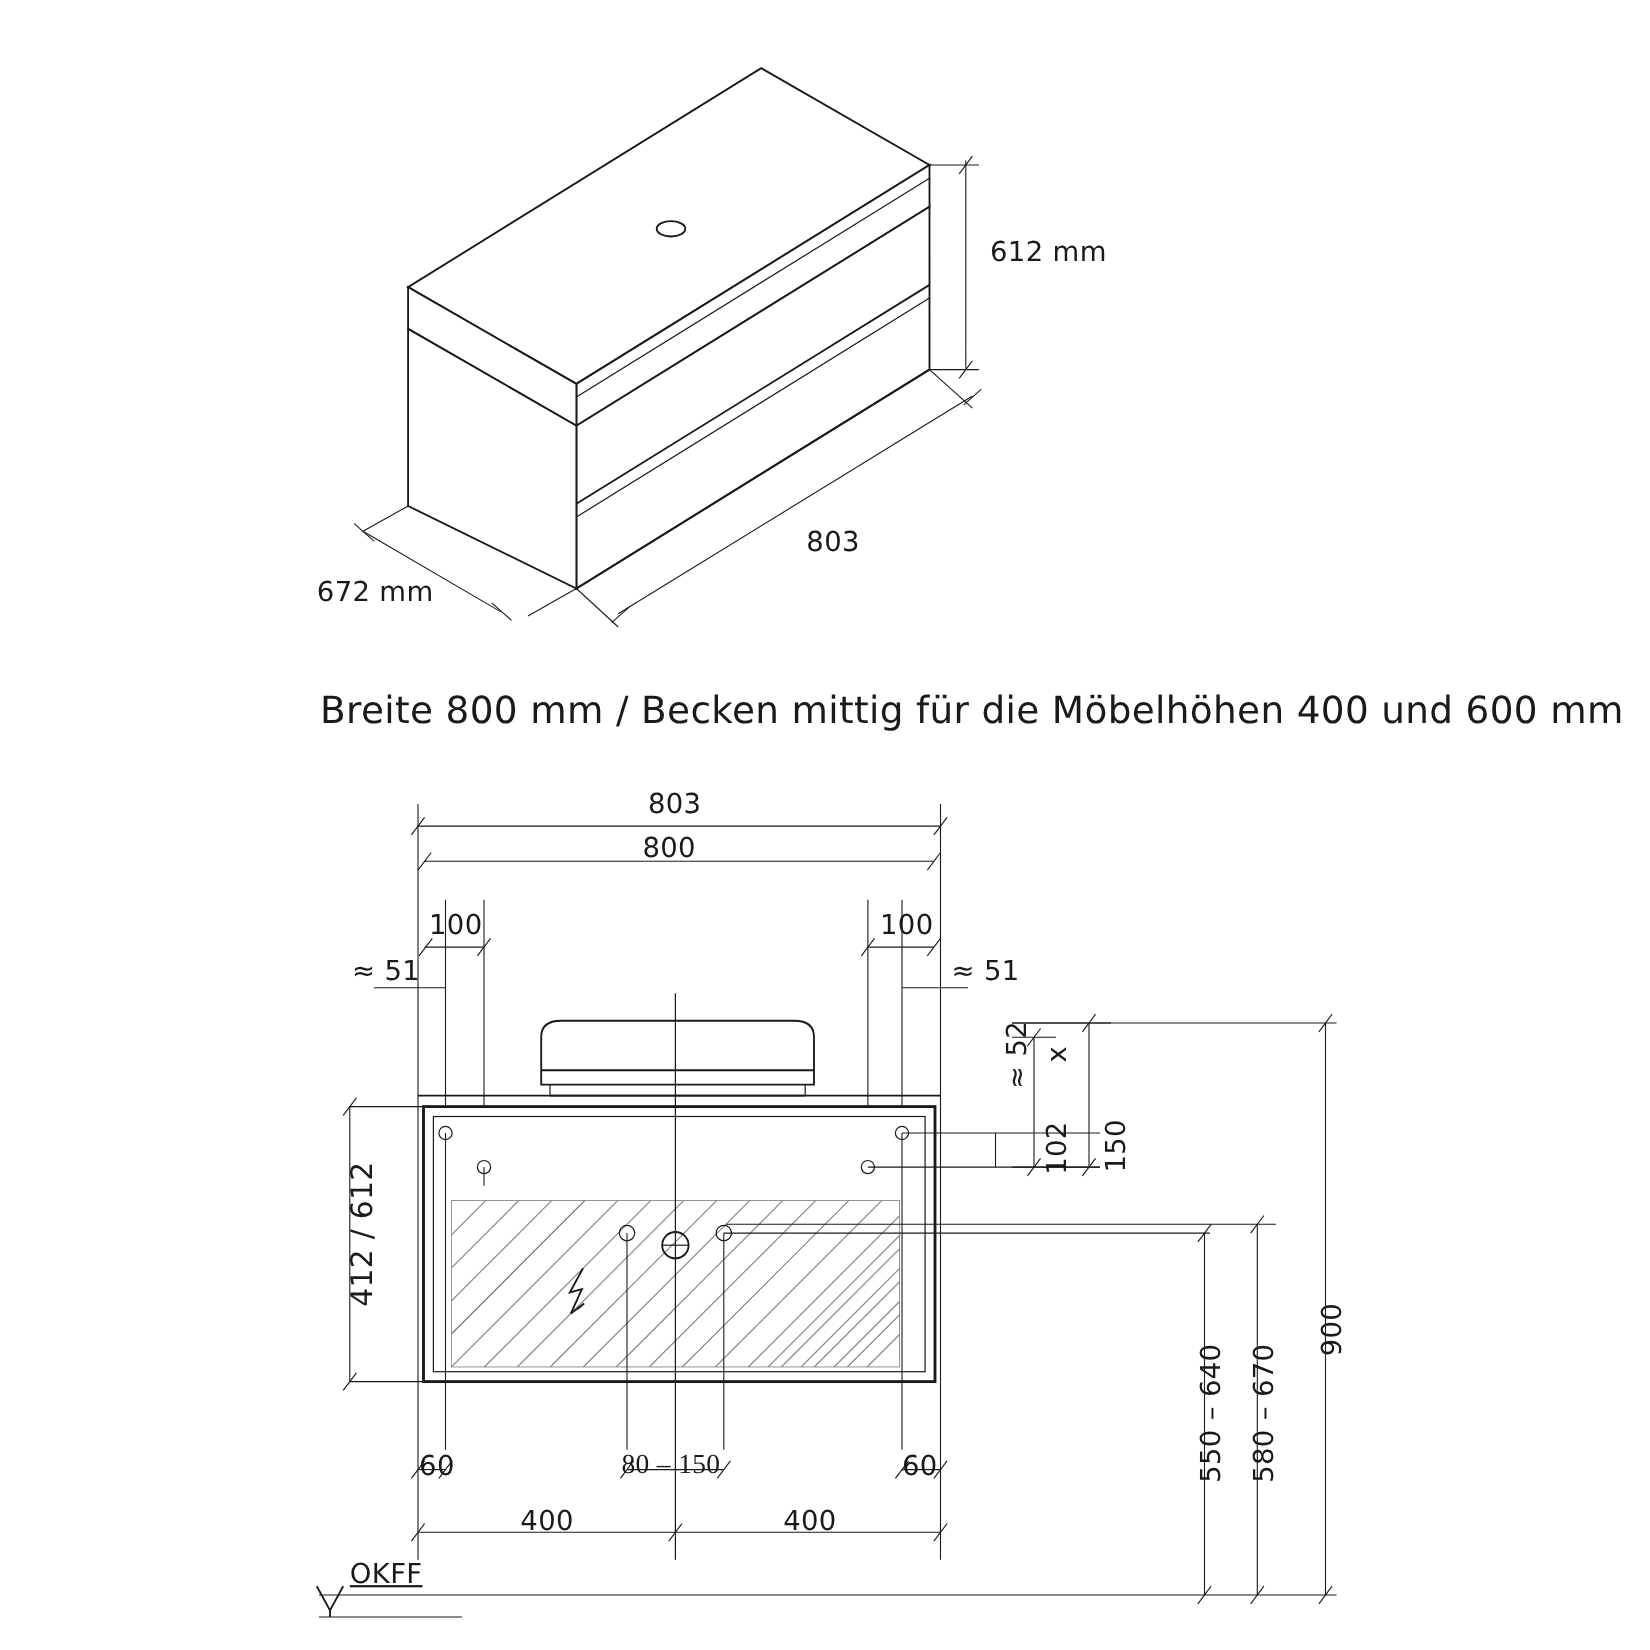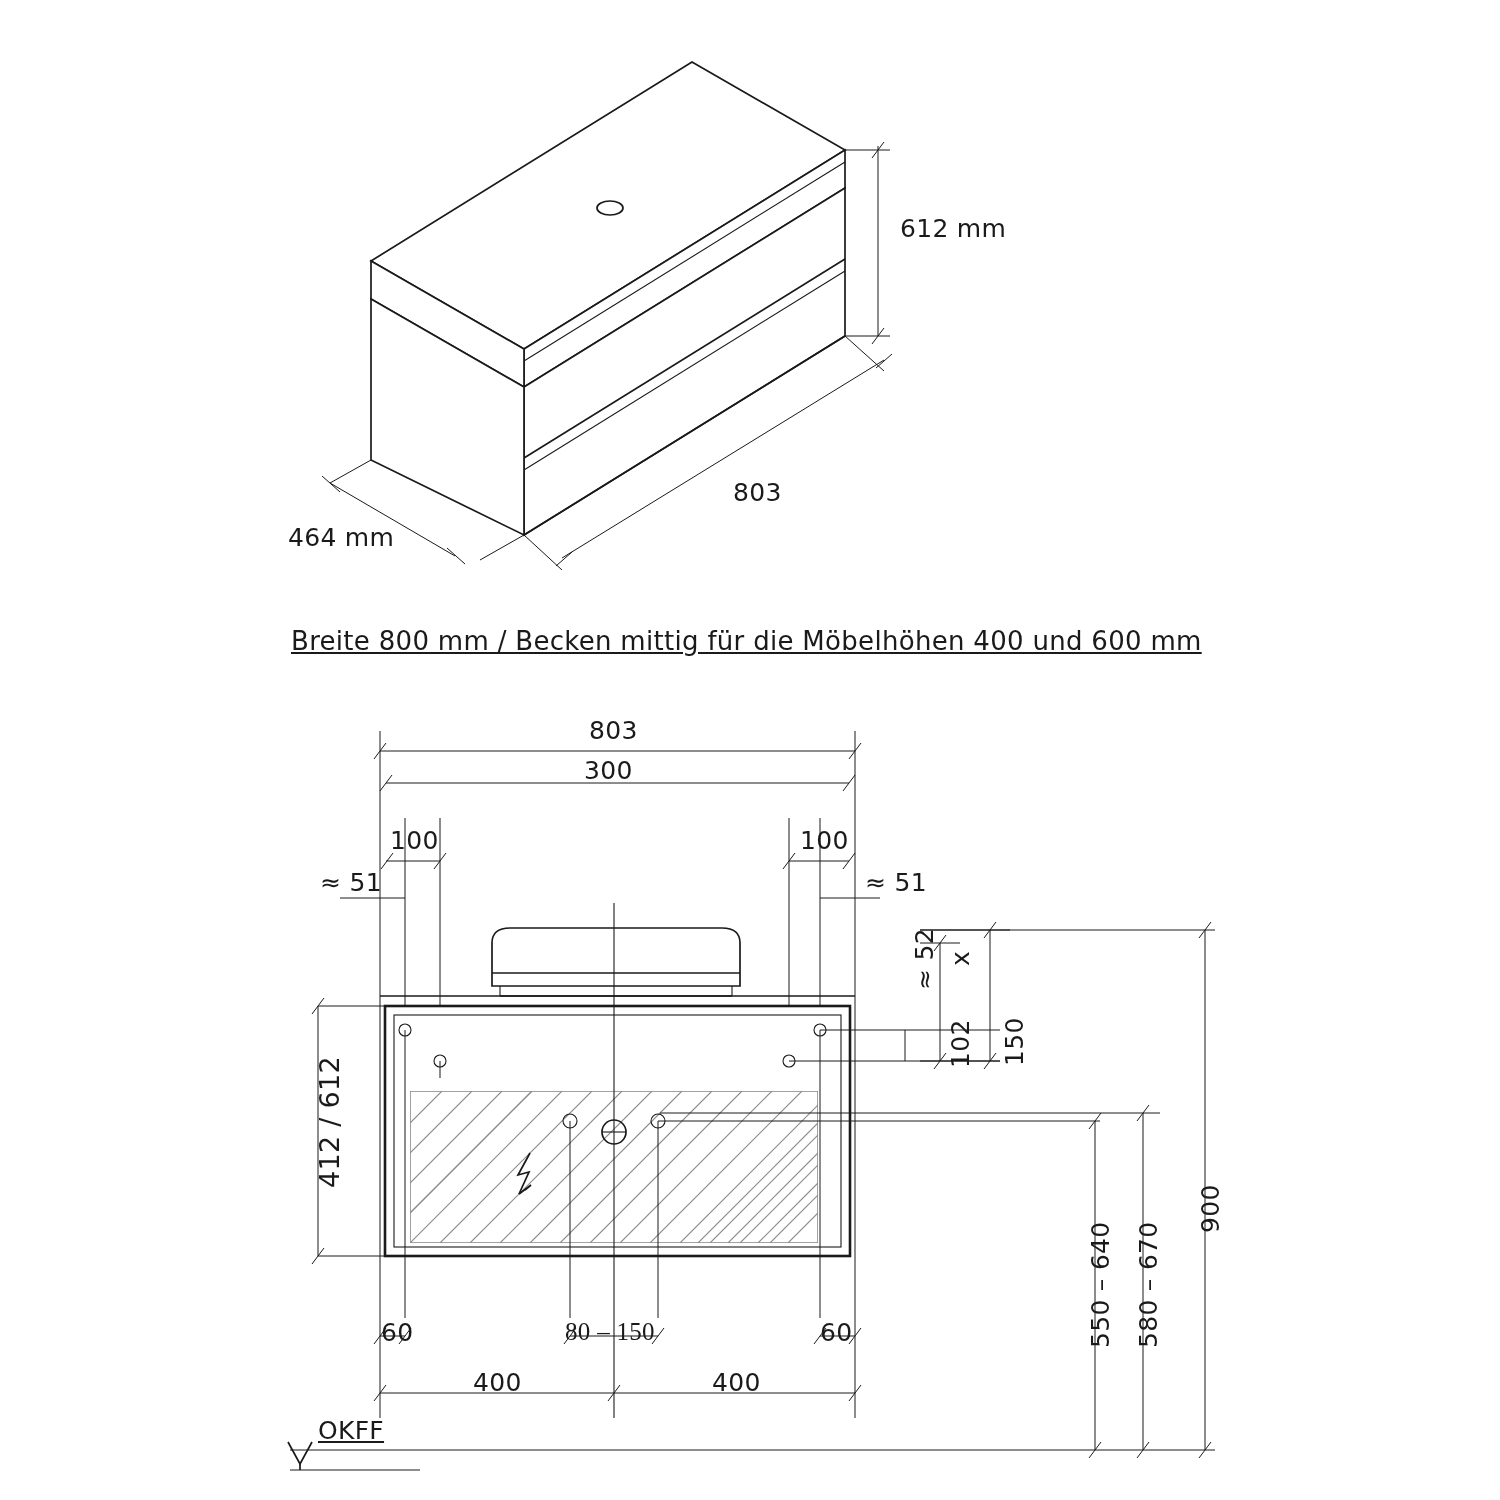--- a/index.html
+++ b/index.html
@@ -25,21 +25,21 @@
     height: 1500px;
   }
   .lbl {
     position: absolute;
     font-family: "DejaVu Sans", "Liberation Sans", sans-serif;
     font-size: 25px;
     color: #1a1a1a;
     white-space: nowrap;
     letter-spacing: 0.3px;
   }
-  .lbl.caption { font-size: 26px; text-decoration: underline; }
+  .lbl.caption { font-size: 34px; }
   .rot90 {
     transform-origin: 0 0;
     transform: rotate(-90deg);
   }
   .thin   { stroke: #1a1a1a; stroke-width: 1.1; fill: none; }
   .med    { stroke: #1a1a1a; stroke-width: 1.7; fill: none; }
   .thick  { stroke: #1a1a1a; stroke-width: 2.6; fill: none; }
   .hatch  { stroke: #8a8a8a; stroke-width: 1.1; fill: none; }
   .dimline{ stroke: #1a1a1a; stroke-width: 1.0; fill: none; }
   .fillwhite { fill: #ffffff; }
@@ -268,27 +268,27 @@
     <g>
       <line class="dimline" x1="290" y1="1432" x2="1215" y2="1432"></line>
       <path class="med" d="M288,1424 L300,1446 L312,1424"></path>
       <line class="med" x1="300" y1="1446" x2="300" y2="1452"></line>
       <line class="dimline" x1="290" y1="1452" x2="420" y2="1452"></line>
     </g>
 
   </svg>
 
   <div class="lbl" style="left:900px; top:196px;">612 mm</div>
-  <div class="lbl" style="left:288px; top:505px;">464 mm</div>
+  <div class="lbl" style="left:288px; top:505px;">672 mm</div>
   <div class="lbl" style="left:733px; top:460px;">803</div>
 
   <div class="lbl caption" style="left:291px; top:608px;">Breite 800 mm / Becken mittig für die Möbelhöhen 400 und 600 mm</div>
 
   <div class="lbl" style="left:589px; top:698px;">803</div>
-  <div class="lbl" style="left:584px; top:738px;">300</div>
+  <div class="lbl" style="left:584px; top:738px;">800</div>
 
   <div class="lbl" style="left:390px; top:808px;">100</div>
   <div class="lbl" style="left:800px; top:808px;">100</div>
 
   <div class="lbl" style="left:320px; top:850px;">≈ 51</div>
   <div class="lbl" style="left:865px; top:850px;">≈ 51</div>
 
   <div class="lbl rot90" style="left:910px; top:972px;">≈ 52</div>
   <div class="lbl rot90" style="left:946px; top:948px;">x</div>
   <div class="lbl rot90" style="left:946px; top:1050px;">102</div>

